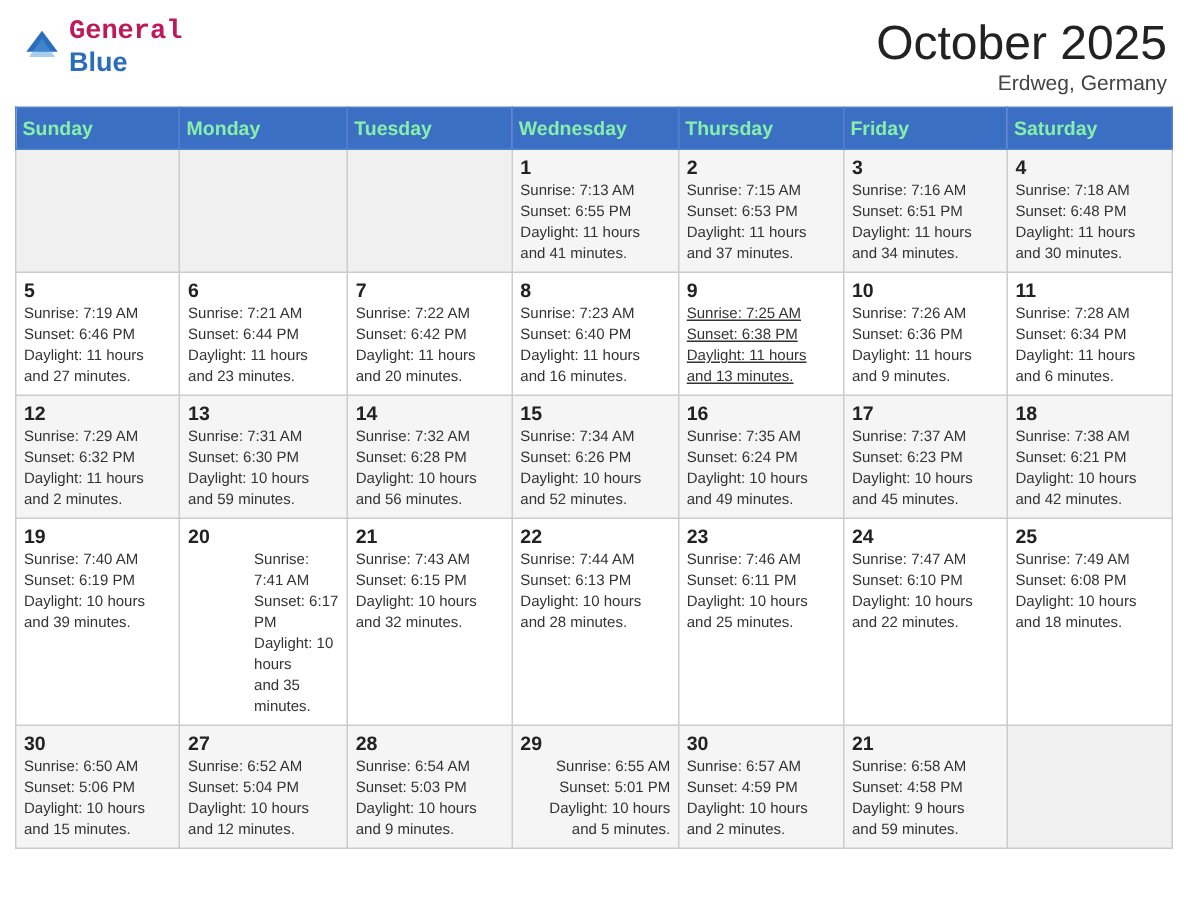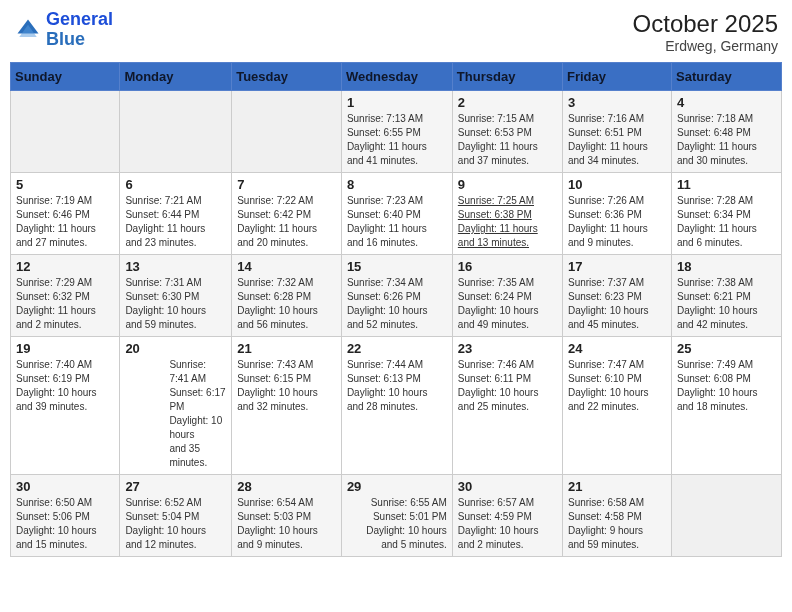--- a/index.html
+++ b/index.html
@@ -20,46 +20,46 @@
     .logo {
       display: flex;
       align-items: center;
       gap: 4px;
     }
     .logo-text {
       font-size: 18px;
       font-weight: bold;
       line-height: 1.1;
     }
-    .logo-general { color: #1d4ed8; }
+    .logo-general { color: #be185d; font-family: Liberation Mono, monospace; }
     .logo-blue { color: #2a6ebb; }
     .logo-icon {
       width: 28px;
       height: 28px;
     }
     .title-block {
       text-align: right;
     }
     .month-title {
-      font-size: 24px;
+      font-size: 32px;
       font-weight: normal;
       color: #222;
     }
     .location {
       font-size: 14px;
       color: #444;
     }
     .calendar {
       width: 100%;
       border-collapse: collapse;
       border: 1px solid #ccc;
     }
     .calendar th {
       background: #3a6fc4;
-      color: #0f172a;
+      color: #86efac;
       font-size: 13px;
       font-weight: bold;
       padding: 6px 4px;
       text-align: left;
       border: 1px solid #5580cc;
     }
     .calendar td {
       vertical-align: top;
       border: 1px solid #ccc;
       padding: 4px 5px;

